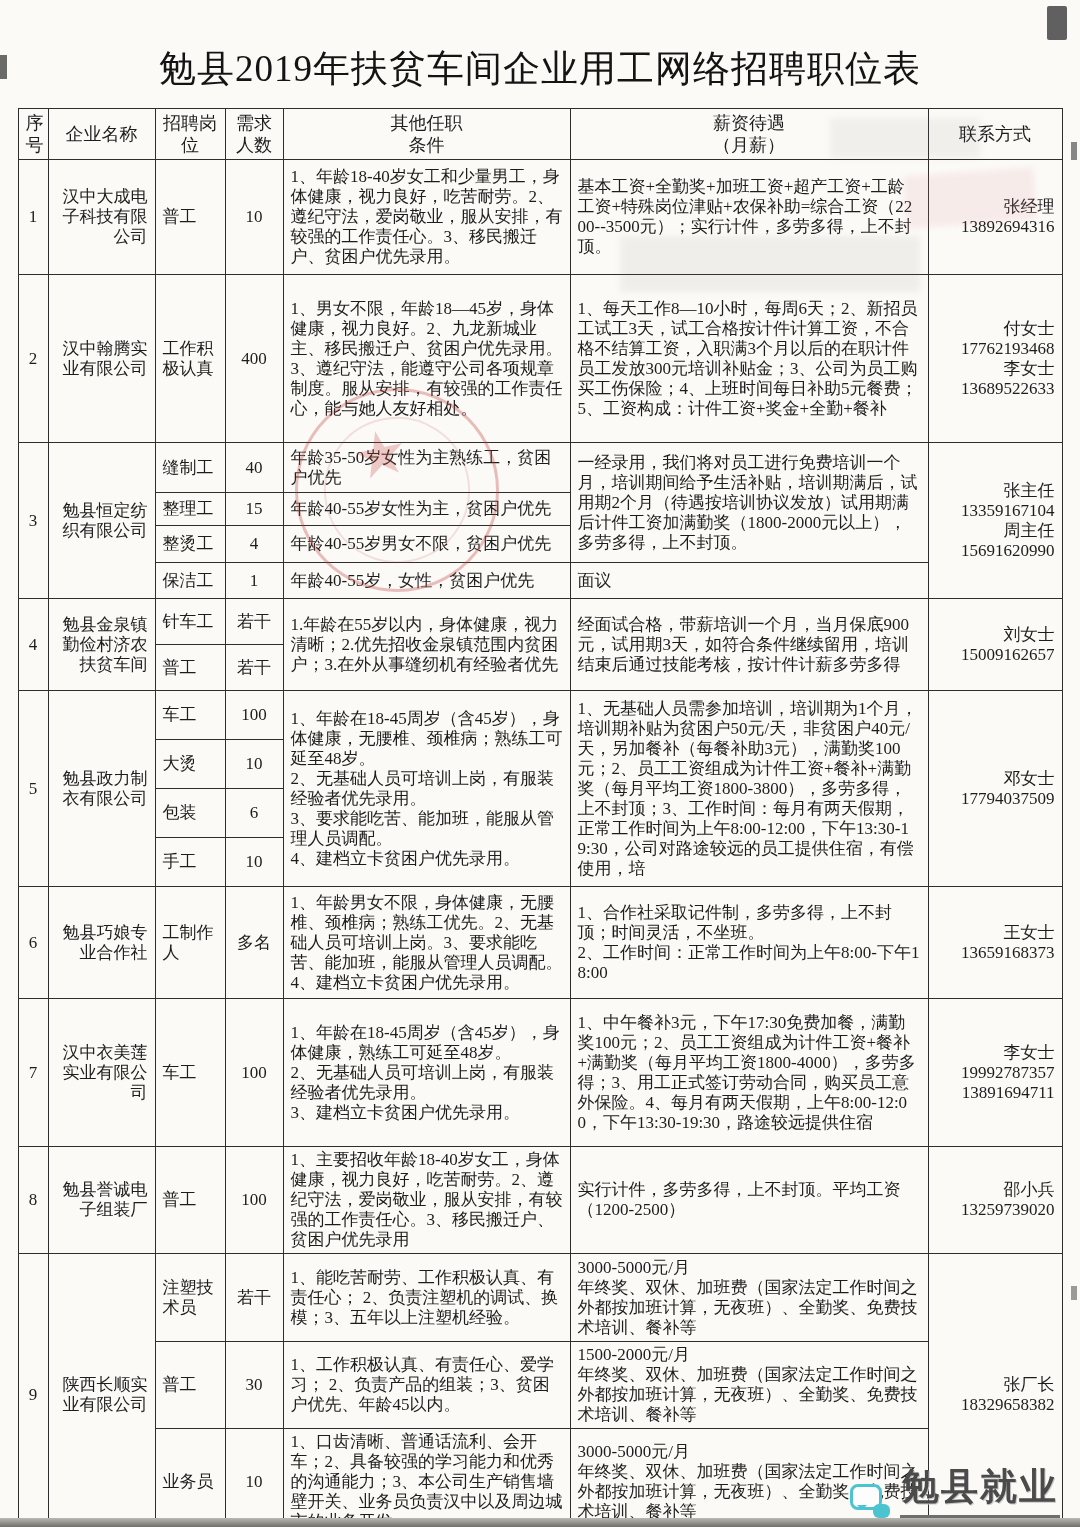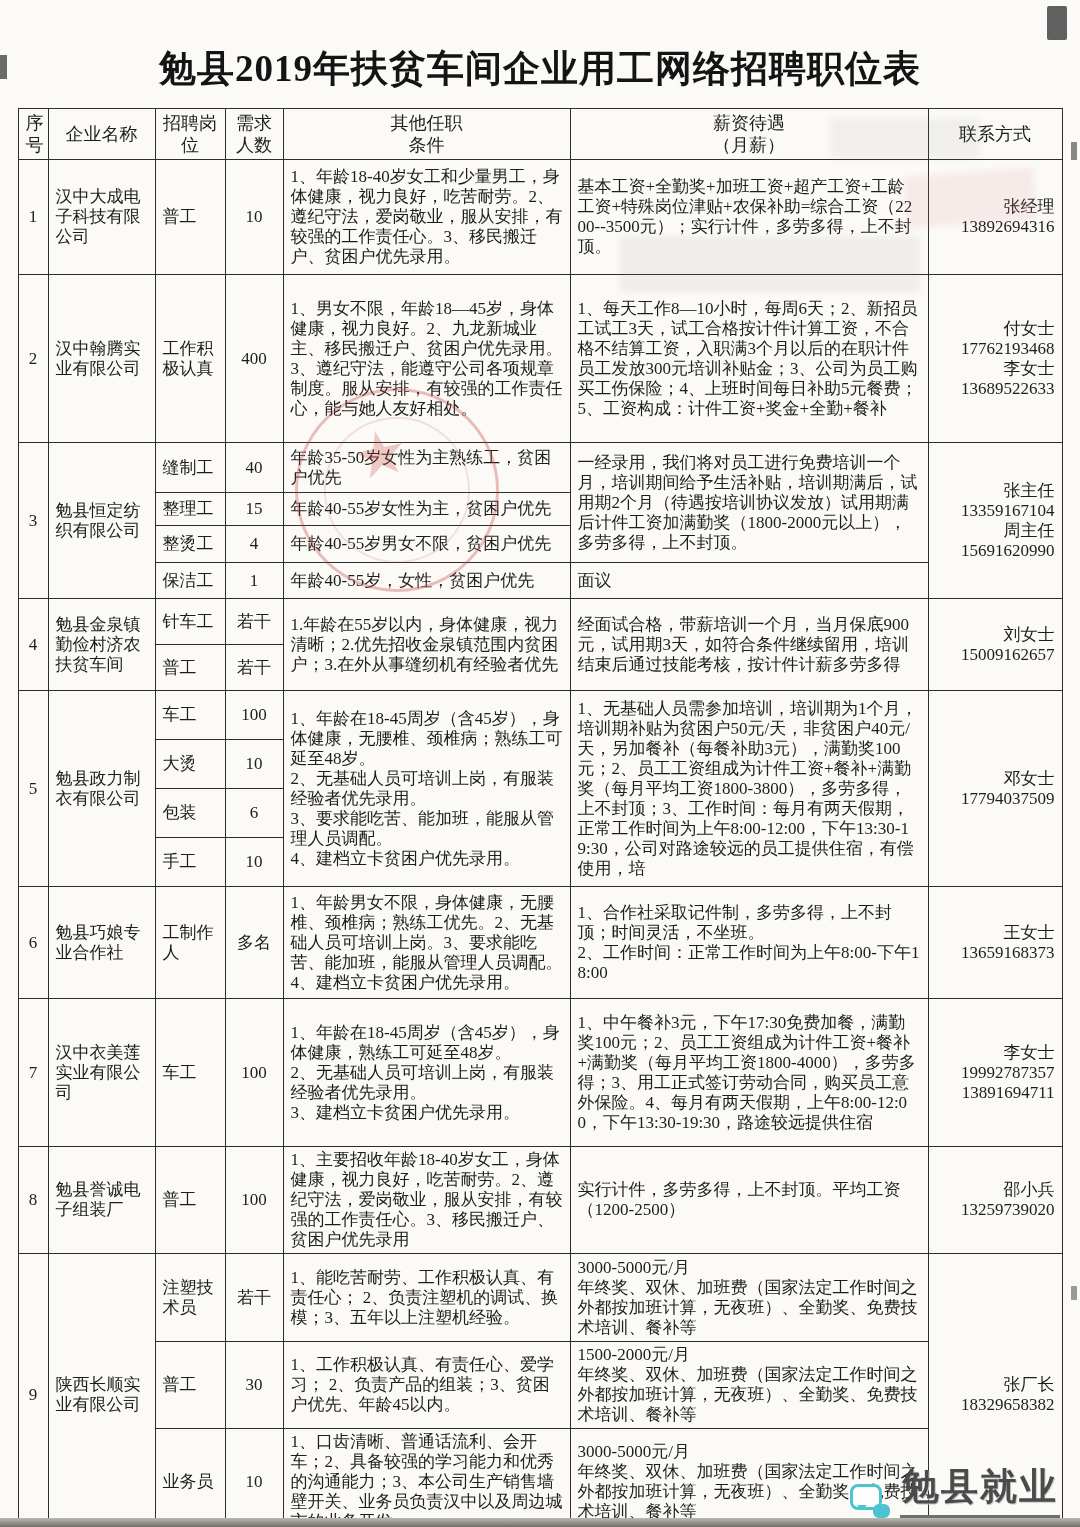--- a/index.html
+++ b/index.html
@@ -3,30 +3,30 @@
 <meta charset="utf-8">
 <style>
   html,body{margin:0;padding:0;background:#e9e8e5;}
   .page{
     position:relative;width:1080px;height:1527px;margin:0 auto;
     background:#fbfaf7;overflow:hidden;
     font-family:"Liberation Serif","DejaVu Serif",serif;color:#1d1d1d;
   }
   .title{
     margin:44px 10px 6px;text-align:center;
-    font-size:37px;font-weight:bold;letter-spacing:1px;color:#141414;
+    font-size:37px;font-weight:normal;letter-spacing:1px;color:#141414;
   }
   table.jobs{border-collapse:collapse;table-layout:fixed;margin:14px auto;width:1044px;background:transparent;}
   table.jobs td, table.jobs th{
     border:1.6px solid #2e2e2e;padding:3px 7px;
     font-size:17px;line-height:20px;vertical-align:middle;word-break:break-all;
   }
   table.jobs th{font-weight:normal;text-align:center;white-space:pre-line;font-size:18px;line-height:22px;}
   .c-idx{text-align:center;padding:3px 2px;}
-  .c-com{text-align:left;}
+  .c-com{text-align:right;}
   .c-pos{text-align:left;font-size:16px;padding:3px 2px;}
   .c-cnt{text-align:center;padding:3px 2px;}
   .c-cond,.c-sal{white-space:pre-line;text-align:left;}
   .c-ct{text-align:right;white-space:pre-line;}
   tr.hh{height:48px}
   tr.r1{height:115px}
   tr.r2{height:168px}
   tr.r3a{height:50px}tr.r3b{height:33px}tr.r3c{height:37px}tr.r3d{height:36px}
   tr.r4{height:46px}
   tr.r5{height:49px}

